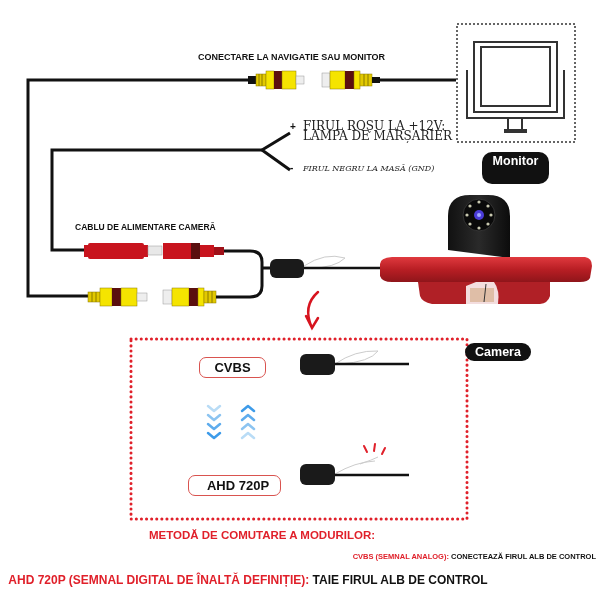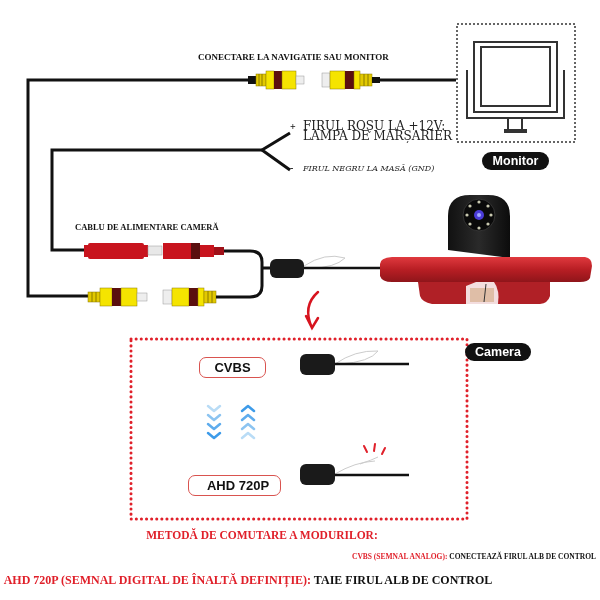--- a/index.html
+++ b/index.html
@@ -1,18 +1,18 @@
 <!DOCTYPE html>
 <html><head>
 <meta charset="utf-8">
 <style>
   html,body{margin:0;padding:0;background:#fff;}
   body{width:600px;height:600px;position:relative;overflow:hidden;font-family:"DejaVu Serif",serif;}
   .abs{position:absolute;}
-  .lbl-serif{font-family:Liberation Serif, serif;font-weight:bold;color:#111;white-space:nowrap;}
+  .lbl-serif{font-family:Liberation Sans, sans-serif;font-weight:bold;color:#111;white-space:nowrap;}
   .lbl-serif-n{font-family:"DejaVu Serif",serif;color:#222;white-space:nowrap;}
   .pill{background:#111;color:#fff;font-family:"Liberation Sans",sans-serif;font-weight:bold;border-radius:10px;text-align:center;}
   .mode-box{border:1.5px solid #d9534f;border-radius:7px;background:#fff;font-family:"Liberation Sans",sans-serif;font-weight:bold;color:#111;text-align:center;}
   svg{position:absolute;left:0;top:0;}
 </style>
 </head>
 <body>
 
 <svg width="600" height="600">
   <defs>
@@ -169,21 +169,21 @@
 <div class="abs lbl-serif" style="left:290px;top:121px;font-size:10px;">+</div>
 <div class="abs lbl-serif-n" style="left:303px;top:121px;font-size:12px;line-height:10px;">
   <div>FIRUL ROȘU LA +12V:</div>
   <div>LAMPA DE MARȘARIER</div>
 </div>
 <div class="abs lbl-serif" style="left:290px;top:162px;font-size:10px;">-</div>
 <div class="abs lbl-serif-n" style="left:303px;top:164px;font-size:8px;font-style:italic;">FIRUL NEGRU LA MASĂ (GND)</div>
 
 <div class="abs lbl-serif" style="left:75px;top:222px;font-size:8.5px;">CABLU DE ALIMENTARE CAMERĂ</div>
 
-<div class="abs pill" style="left:482px;top:152px;width:67px;height:18px;line-height:18px;font-size:12.5px;">Monitor</div>
+<div class="abs pill" style="left:482px;top:152px;width:67px;height:32px;line-height:18px;font-size:12.5px;">Monitor</div>
 <div class="abs pill" style="left:465px;top:315px;width:66px;height:18px;line-height:18px;font-size:12.5px;margin-top:28px;">Camera</div>
 
 <div class="abs mode-box" style="left:199px;top:357px;width:65px;height:19px;line-height:19px;font-size:13px;">CVBS</div>
 <div class="abs mode-box" style="left:188px;top:475px;width:84px;height:19px;line-height:19px;font-size:13px;padding-left:7px;">AHD 720P</div>
 
 <div class="abs lbl-serif" style="left:0;width:524px;top:529px;text-align:center;font-size:11.5px;color:#e0202a;">METODĂ DE COMUTARE A MODURILOR:</div>
 <div class="abs lbl-serif" style="left:16px;width:580px;top:552px;text-align:right;font-size:7.5px;">
   <span style="color:#e0202a">CVBS (SEMNAL ANALOG):</span><span style="color:#111"> CONECTEAZĂ FIRUL ALB DE CONTROL</span>
 </div>
 <div class="abs lbl-serif" style="left:0;width:496px;top:573px;text-align:center;font-size:12px;">

